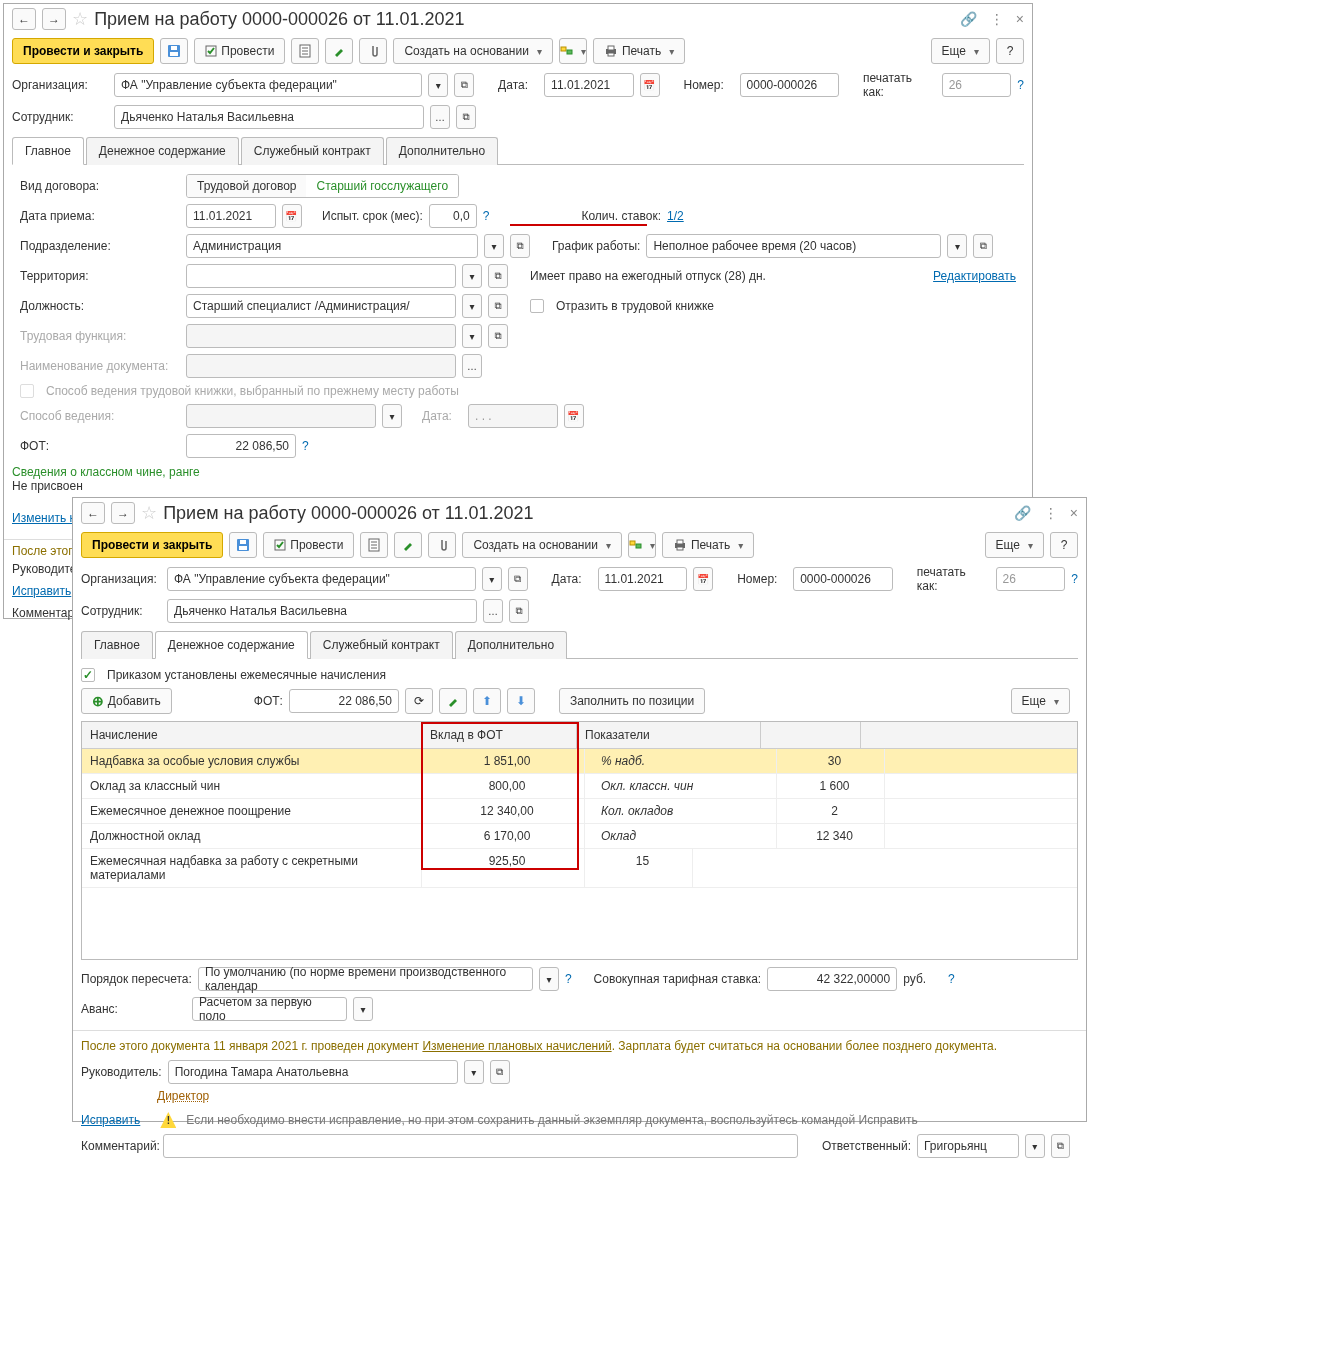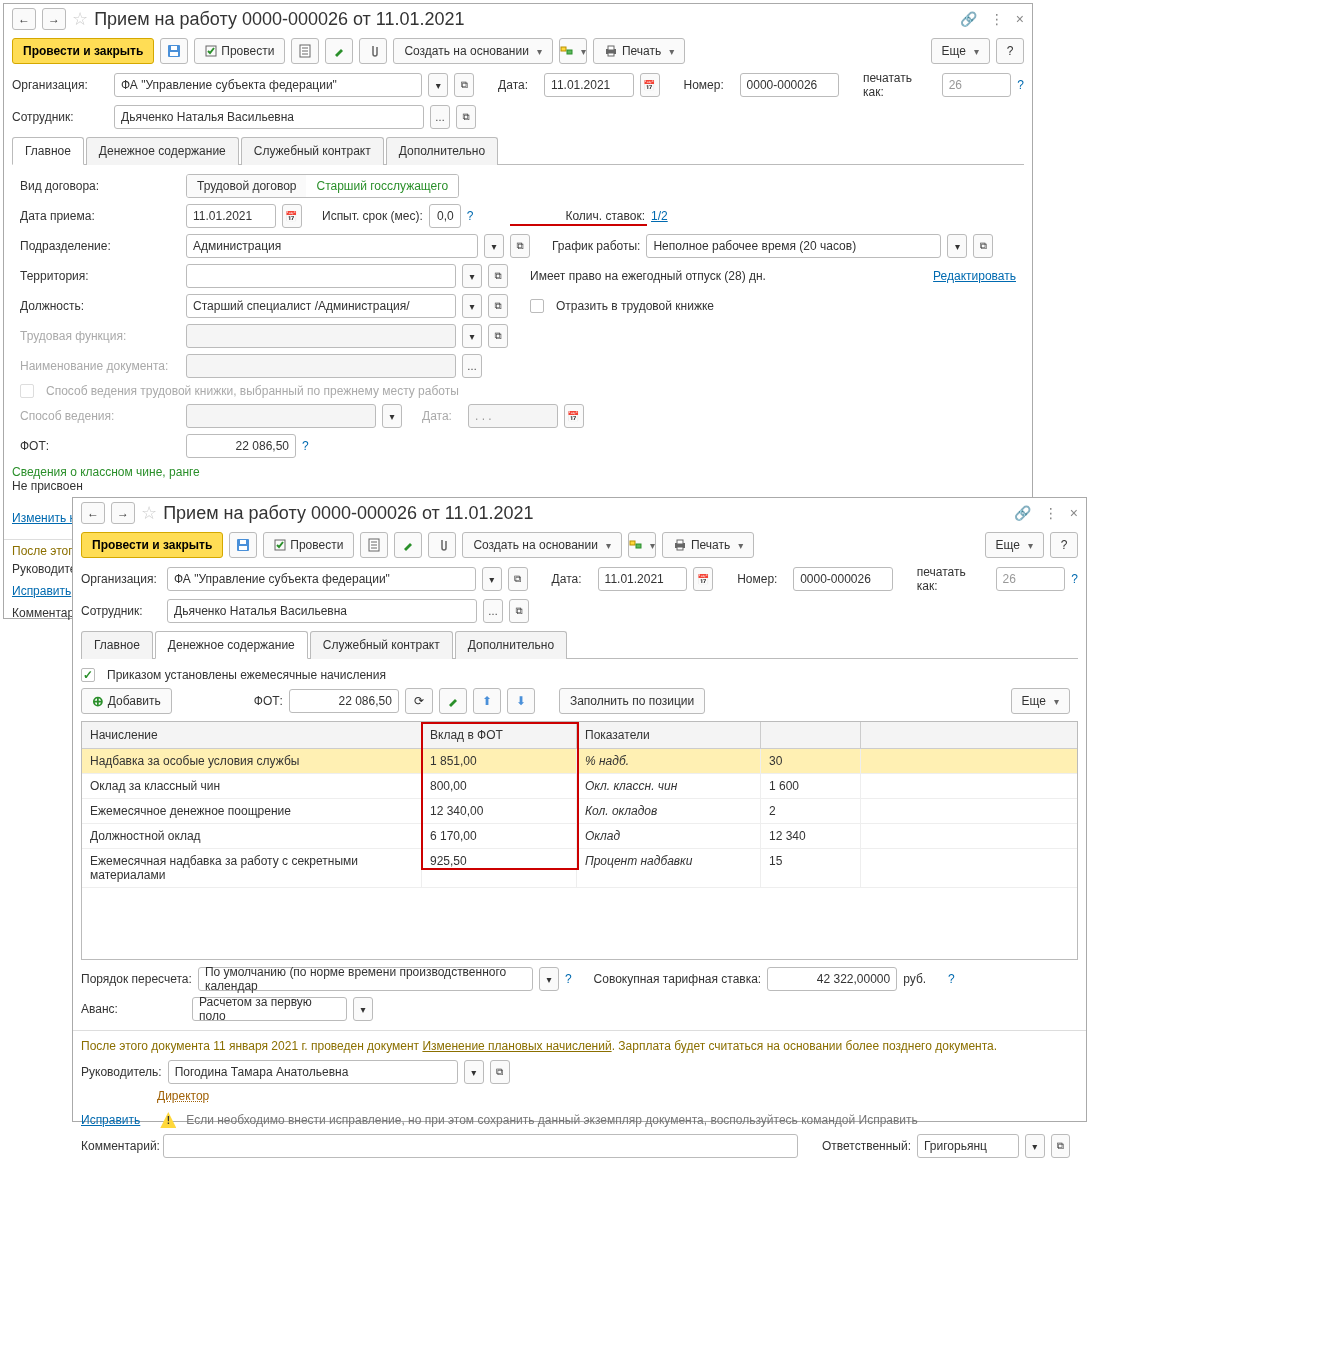--- a/index.html
+++ b/index.html
@@ -33,24 +33,24 @@
   .toggle span { padding: 4px 10px; cursor: pointer; }
   .toggle .sel { background: #fff; color: #2a8f2a; }
   .toggle .unsel { background: #fafafa; }
   .link { color: #006ab0; text-decoration: underline; cursor: pointer; }
   .green { color: #2a8f2a; }
   .chk { width: 14px; height: 14px; border: 1px solid #bbb; border-radius: 2px; display: inline-flex; align-items: center; justify-content: center; margin-right: 6px; }
   .chk.checked::after { content: "✓"; color: #2a8f2a; font-size: 12px; font-weight: bold; }
   .table { border: 1px solid #bbb; margin: 4px 0; }
   .table-head { display: flex; background: #f4f4f4; border-bottom: 1px solid #ccc; }
   .th { padding: 6px 8px; border-right: 1px solid #ccc; font-weight: normal; }
-  .tr { display: flex; border-bottom: 1px solid #eee; }
+  .tr { display: flex; border-bottom: 1px solid #eee; gap: 8px; }
   .tr.sel { background: #fff0b3; }
   .td { padding: 5px 8px; border-right: 1px solid #eee; }
-  .td.num { text-align: left; }
+  .td.num { text-align: center; }
   .td.ital { font-style: italic; }
   .col1 { width: 340px; }
   .col2 { width: 155px; }
   .col3 { width: 184px; }
   .col4 { width: 100px; text-align: right; }
   .redbox { border: 2px solid #c00; position: absolute; pointer-events: none; }
   .redline { border-bottom: 2px solid #c00; position: absolute; pointer-events: none; }
   .warning { color: #8b6f00; }
   .warn-icon { display: inline-block; width: 16px; height: 16px; background: #ffd83b; clip-path: polygon(50% 0, 100% 100%, 0 100%); text-align: center; font-size: 10px; line-height: 18px; font-weight: bold; color: #333; margin-right: 4px; }
   .dropdown::after { content: "▾"; margin-left: 4px; color: #666; font-size: 10px; }
@@ -180,21 +180,21 @@
     </div>
 
     <div class="formrow" style="position:relative">
       <span class="lbl" style="min-width:160px">Дата приема:</span>
       <span class="input date">
           <span>11.01.2021</span>
         </span>
       <span class="smallbtn">📅</span>
       <span style="width:8px"></span>
       <span>Испыт. срок (мес):</span>
-      <span class="input" style="width:32px;text-align:right;justify-content:flex-end">
+      <span class="input" style="width:48px;text-align:right;justify-content:flex-end">
           <span>0,0</span>
         </span>
       <span class="link" style="text-decoration:none">?</span>
       <span style="width:80px"></span>
       <span>Колич. ставок:</span>
       <span class="link">1/2</span>
       <div class="redline" style="left:498px;top:23px;width:137px"></div>
     </div>
 
     <div class="formrow">
@@ -459,21 +459,20 @@
           </div>
           <div class="tr">
             <span class="td col1">Должностной оклад</span>
             <span class="td col2 num">6 170,00</span>
             <span class="td col3 ital">Оклад</span>
             <span class="td col4 num">12 340</span>
           </div>
           <div class="tr">
             <span class="td col1">Ежемесячная надбавка за работу с секретными материалами</span>
             <span class="td col2 num">925,50</span>
-            <span class="td col3 ital">Процент надбавки</span>
             <span class="td col4 num">15</span>
           </div>
         </div>
       <div class="redbox" style="left:339px;top:0;width:158px;height:148px"></div>
     </div>
 
     <div class="formrow" style="padding-left:0">
       <span style="min-width:105px">Порядок пересчета:</span>
       <span class="input" style="width:335px">
           <span>По умолчанию (по норме времени производственного календар</span>

